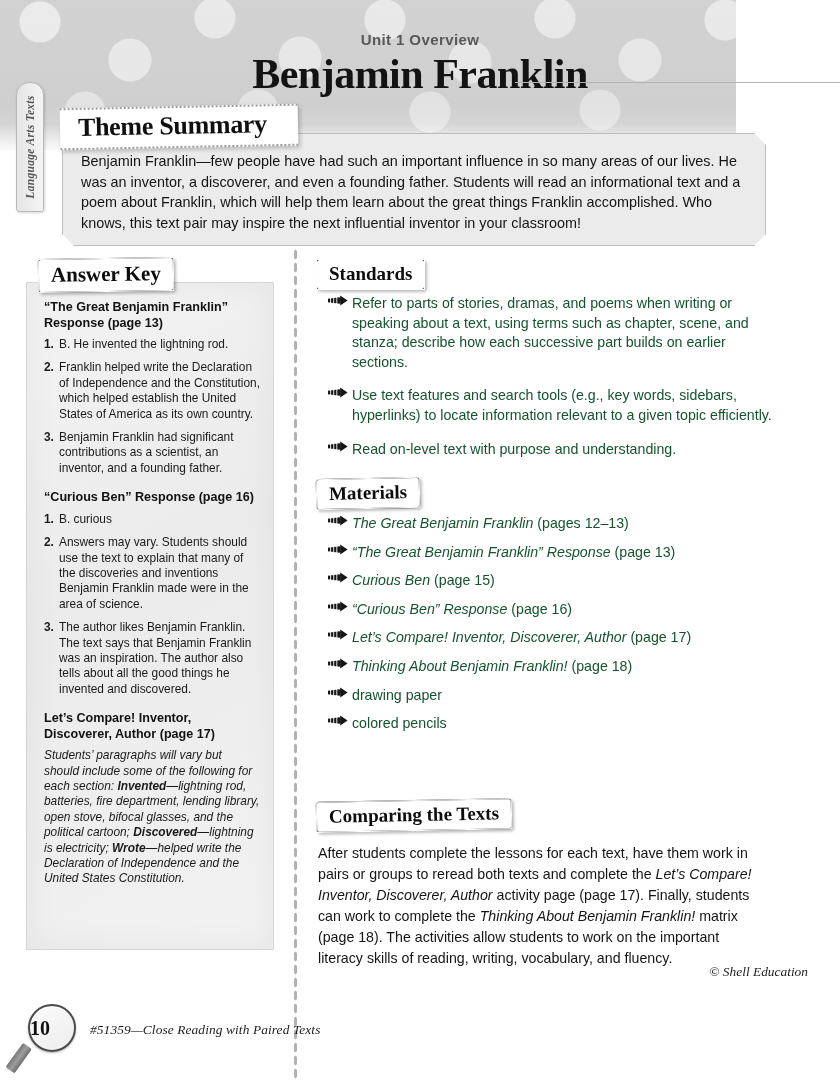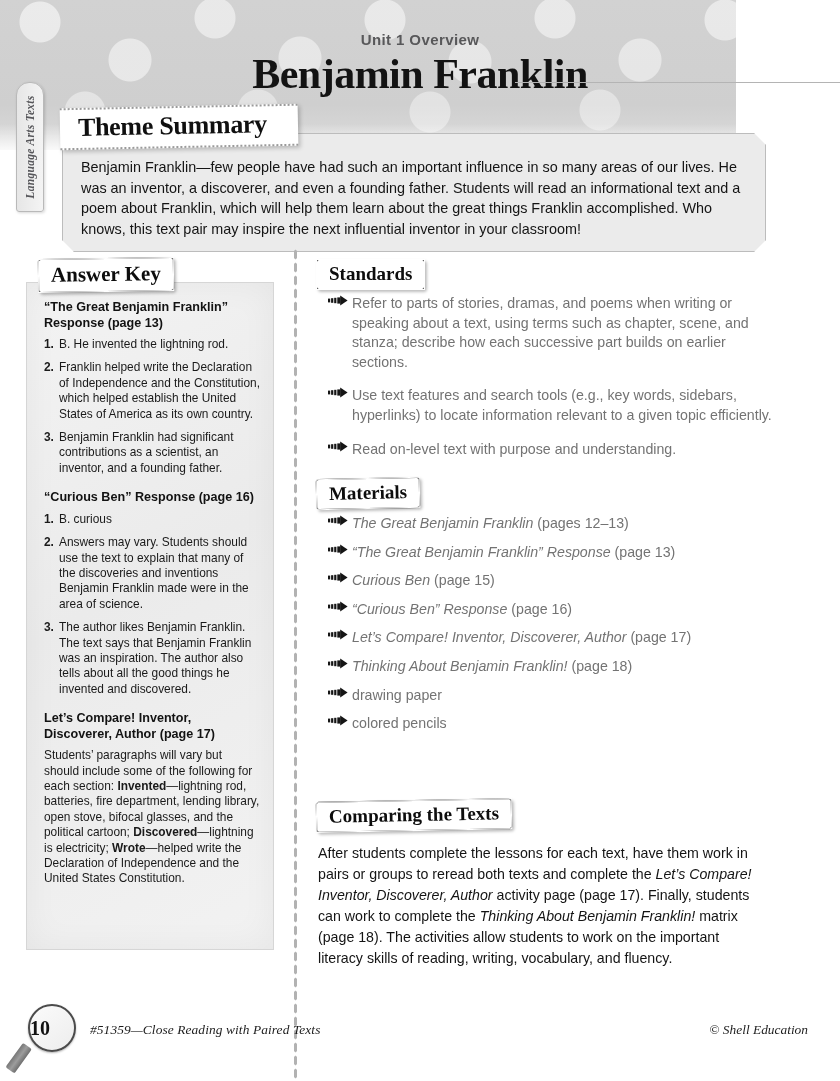--- a/index.html
+++ b/index.html
@@ -68,21 +68,21 @@
     font-style:italic; font-size:11.5px; font-weight:bold;
     color:#56565a; letter-spacing:.3px;
   }
 
   
   #theme-box{
     position:absolute; left:62px; top:133px; width:704px; min-height:106px;
     background:#ebebeb;
     border:1px solid #bcbcbc;
     box-shadow: 2px 3px 5px rgba(0,0,0,.13);
-    padding: 23px 18px 12px 18px;
+    padding: 17px 18px 12px 18px;
     clip-path: polygon(12px 0, calc(100% - 12px) 0, 100% 12px, 100% calc(100% - 12px),
                        calc(100% - 12px) 100%, 12px 100%, 0 calc(100% - 12px), 0 12px);
   }
   #theme-text{
     font-size:14.4px; line-height:20.5px; color:#141414;
   }
   #theme-tab{
     position:absolute; left:60px; top:106px; width:238px; height:42px;
     background:#ffffff;
     transform: rotate(-1.1deg);
@@ -135,28 +135,28 @@
     font-size:12.6px; font-weight:bold; line-height:15.5px; color:#121212;
     margin-top:14px; margin-bottom:6px;
   }
   .ak-head.first{ margin-top:0; }
   .ak-item{
     display:flex; font-size:11.9px; line-height:15.4px; color:#1a1a1a;
     margin-bottom:8px;
   }
   .ak-num{ width:15px; flex:0 0 15px; font-weight:bold; }
   .ak-txt{ flex:1; }
-  .ak-para{ font-size:11.9px; line-height:15.4px; color:#1a1a1a; margin-top:4px; }
+  .ak-para{ font-size:11.9px; line-height:15.4px; color:#1a1a1a; margin-top:4px;font-style:italic; }
   .ak-para b{ font-weight:bold; }
 
   
   .bullet-list{ margin:0; padding:0; list-style:none; }
   .bullet-li{
     display:flex; margin-bottom:14px;
-    font-size:14.2px; line-height:19.6px; color:#737373;
+    font-size:14.2px; line-height:19.6px; color:#14532d;
   }
   .bullet-li .arw{
     flex:0 0 24px; width:24px; padding-top:1px; color:#151515;
   }
   .arw svg{ display:block; }
   .bullet-li .btxt{ flex:1; }
   .btxt i{ font-style:italic; }
 
   #standards-list{ position:absolute; left:328px; top:294px; width:452px; }
   #materials-list{ position:absolute; left:328px; top:514px; width:452px; }
@@ -185,21 +185,21 @@
     background: linear-gradient(90deg,#777,#9d9d9d,#6f6f6f);
     transform: rotate(36deg); transform-origin: top center;
     border-radius:2px;
   }
   #footer-left{
     position:absolute; left:90px; top:1022px;
     font-family:"Liberation Serif", serif;
     font-style:italic; font-size:13.4px; color:#1c1c1c; letter-spacing:.1px;
   }
   #footer-right{
-    position:absolute; right:32px; top:1022px;
+    position:absolute; right:32px; top:964px;
     font-family:"Liberation Serif", serif;
     font-style:italic; font-size:13.4px; color:#1c1c1c;
   }
 </style>
 </head>
 <body>
 
 <div id="header">
   <div id="hdr-eyebrow">Unit 1 Overview</div>
   <div id="hdr-title">Benjamin Franklin</div>

